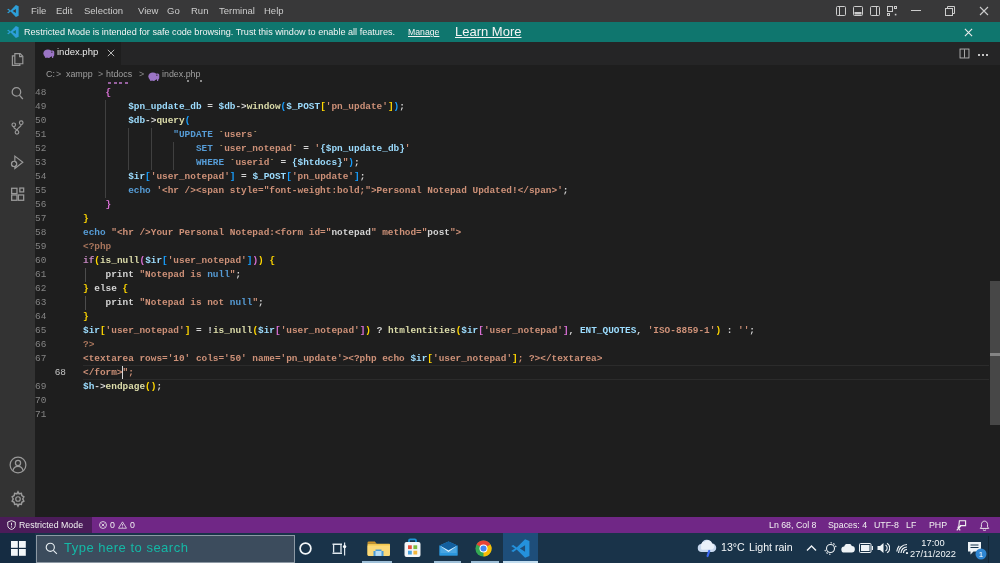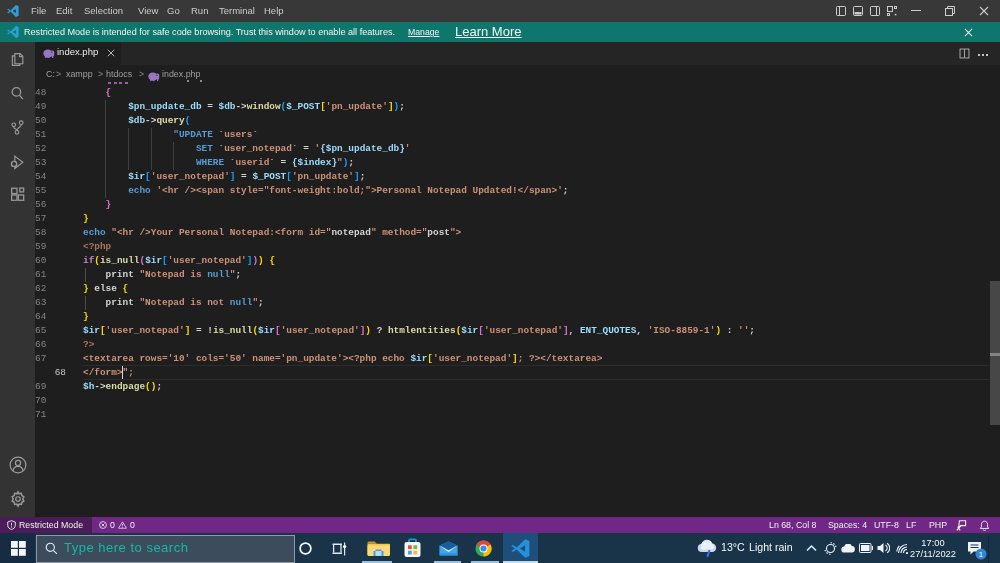--- a/index.html
+++ b/index.html
@@ -203,21 +203,21 @@
 <div class="a" style="left:119px;top:82px;width:3px;height:1.5px;background:#96619f"></div>
 <div class="a" style="left:125px;top:82px;width:3px;height:1.5px;background:#96619f"></div>
 <div class="a" style="left:187px;top:80px;width:1.5px;height:1.5px;background:#8a8a8a"></div>
 <div class="a" style="left:200px;top:80px;width:1.5px;height:1.5px;background:#8a8a8a"></div>
 
 <div class="a mono" id="code" style="left:83px;top:86px;font-weight:bold"><span class="g2">    {</span>
 <span class="v">        $pn_update_db</span><span class="w"> = </span><span class="v">$db</span><span class="w">-&gt;</span><span class="f">window</span><span class="g3">(</span><span class="v">$_POST</span><span class="g1">[</span><span class="s">'pn_update'</span><span class="g1">]</span><span class="g3">)</span><span class="w">;</span>
 <span class="v">        $db</span><span class="w">-&gt;</span><span class="f">query</span><span class="g3">(</span>
 <span class="b">                "UPDATE </span><span class="bt">`</span><span class="s">users</span><span class="bt">`</span>
 <span class="b">                    SET </span><span class="bt">`</span><span class="s">user_notepad</span><span class="bt">`</span><span class="w"> = </span><span class="s">'</span><span class="v">{$pn_update_db}</span><span class="s">'</span>
-<span class="b">                    WHERE </span><span class="bt">`</span><span class="s">userid</span><span class="bt">`</span><span class="w"> = </span><span class="v">{$index}</span><span class="s">"</span><span class="g3">)</span><span class="w">;</span>
+<span class="b">                    WHERE </span><span class="bt">`</span><span class="s">userid</span><span class="bt">`</span><span class="w"> = </span><span class="v">{$htdocs}</span><span class="s">"</span><span class="g3">)</span><span class="w">;</span>
 <span class="v">        $ir</span><span class="g3">[</span><span class="s">'user_notepad'</span><span class="g3">]</span><span class="w"> = </span><span class="v">$_POST</span><span class="g3">[</span><span class="s">'pn_update'</span><span class="g3">]</span><span class="w">;</span>
 <span class="b">        echo </span><span class="s">'&lt;hr /&gt;&lt;span style="font-weight:bold;"&gt;Personal Notepad Updated!&lt;/span&gt;'</span><span class="w">;</span>
 <span class="g2">    }</span>
 <span class="g1">}</span>
 <span class="b">echo </span><span class="s">"&lt;hr /&gt;Your Personal Notepad:&lt;form id="</span><span class="w">notepad</span><span class="s">" method="</span><span class="w">post</span><span class="s">"&gt;</span>
 <span class="m">&lt;?php</span>
 <span class="p">if</span><span class="g1">(</span><span class="f">is_null</span><span class="g2">(</span><span class="v">$ir</span><span class="g3">[</span><span class="s">'user_notepad'</span><span class="g3">]</span><span class="g2">)</span><span class="g1">)</span><span class="w"> </span><span class="g1">{</span>
 <span class="w">    print </span><span class="s">"Notepad is </span><span class="b">null</span><span class="s">"</span><span class="w">;</span>
 <span class="g1">}</span><span class="w"> else </span><span class="g1">{</span>
 <span class="w">    print </span><span class="s">"Notepad is not </span><span class="b">null</span><span class="s">"</span><span class="w">;</span>

